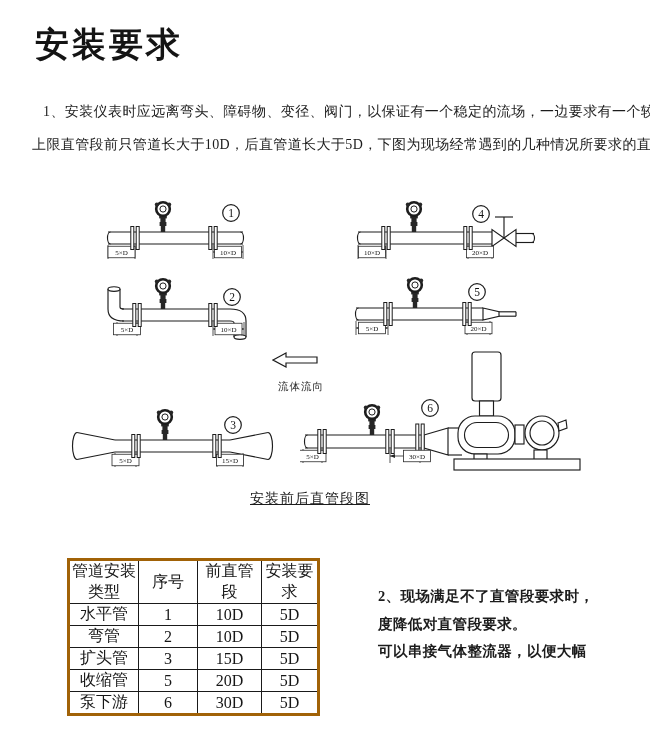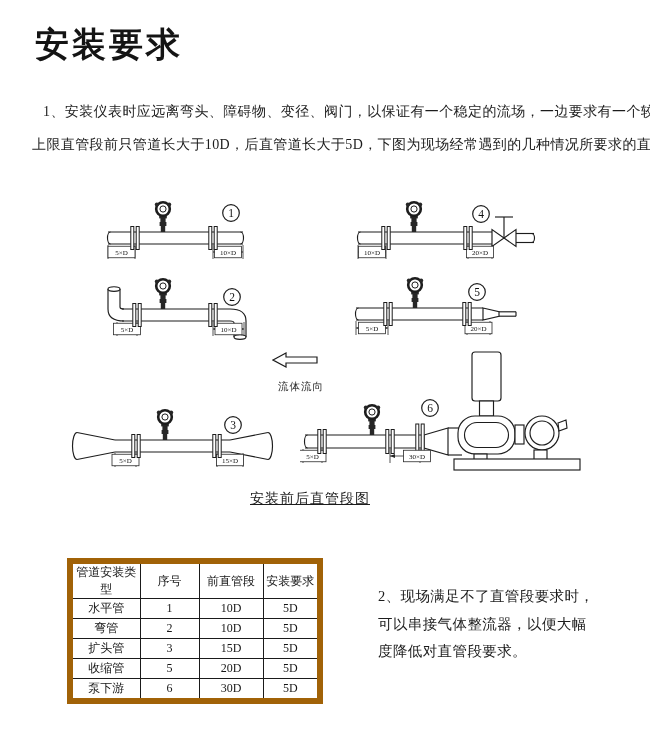--- a/index.html
+++ b/index.html
@@ -11,26 +11,26 @@
          line-height:33px;letter-spacing:0.4px;color:#1c1c1c;}
   .iline{white-space:nowrap;}
   .iline.first{padding-left:11px;}
   .fig{position:absolute;left:0;top:0;width:650px;height:737px;}
   .diag{position:absolute;}
   .diag svg{display:block;}
   .flow{position:absolute;left:272px;top:352px;width:90px;}
   .flowlab{margin-left:6px;margin-top:8px;font-size:10.5px;letter-spacing:1px;color:#2a2a2a;}
   .caption{position:absolute;left:250px;top:490px;font-size:14px;letter-spacing:1px;color:#1c1c1c;text-decoration:underline;}
   .ptable{position:absolute;left:67px;top:558px;border-collapse:collapse;
-          font-family:"Liberation Serif","DejaVu Serif",serif;font-size:12px;color:#161616;
-          border:6px solid #a16207;}
+          font-family:"Liberation Serif","DejaVu Serif",serif;font-size:16px;color:#161616;
+          border:3px solid #a16207;}
   .ptable th,.ptable td{border:1px solid #1a1a1a;text-align:center;vertical-align:middle;
           height:19px;padding:0 2px;font-weight:normal;}
   .note{position:absolute;left:378px;top:583px;font-size:14.5px;line-height:27.5px;
-        letter-spacing:0.4px;color:#1c1c1c;}
+        letter-spacing:0.4px;color:#1c1c1c;font-weight:bold;}
   .nline{white-space:nowrap;}
   
   .k{stroke:#1d1d1d;stroke-width:1.15;fill:none;}
   .kt{stroke:#2a2a2a;stroke-width:0.8;fill:none;}
   .kf{fill:#ffffff;stroke:#1d1d1d;stroke-width:1;}
   .kf2{fill:#ffffff;stroke:#1d1d1d;stroke-width:1.15;}
   .kd{fill:#262626;stroke:none;}
   .dimtxt{font-family:"Liberation Serif","DejaVu Serif",serif;font-size:7px;fill:#111;text-anchor:middle;}
   .numtxt{font-family:"Liberation Serif","DejaVu Serif",serif;font-size:11.5px;fill:#111;text-anchor:middle;}
 </style>
@@ -350,16 +350,16 @@
           <td>泵下游</td>
           <td>6</td>
           <td>30D</td>
           <td>5D</td>
         </tr>
       </tbody>
   </table>
 
   <div class="note">
     <div class="nline">2、现场满足不了直管段要求时，</div>
+    <div class="nline">度降低对直管段要求。</div>
     <div class="nline">可以串接气体整流器，以便大幅</div>
-    <div class="nline">度降低对直管段要求。</div>
   </div>
 </div>
 
 </body></html>

